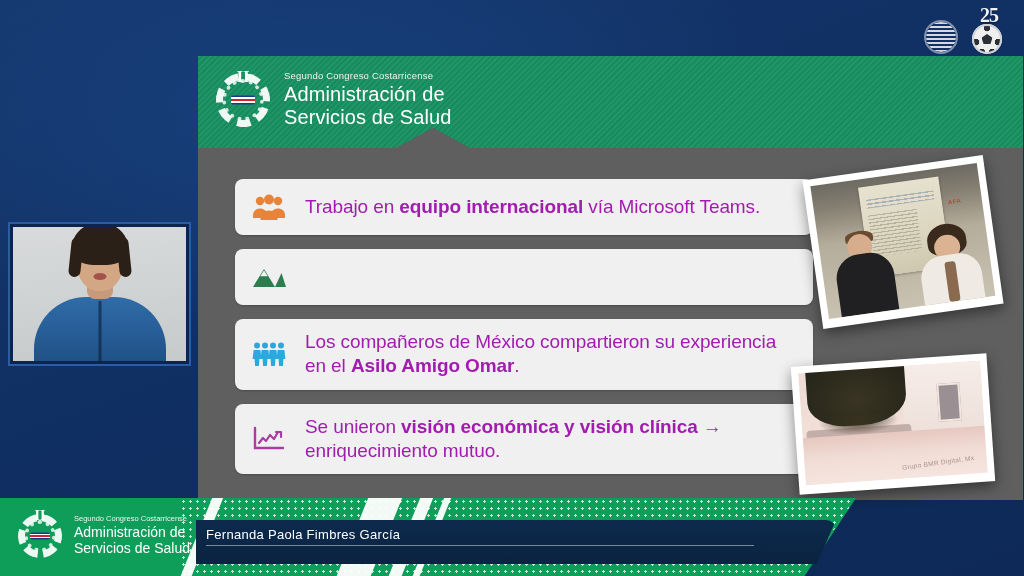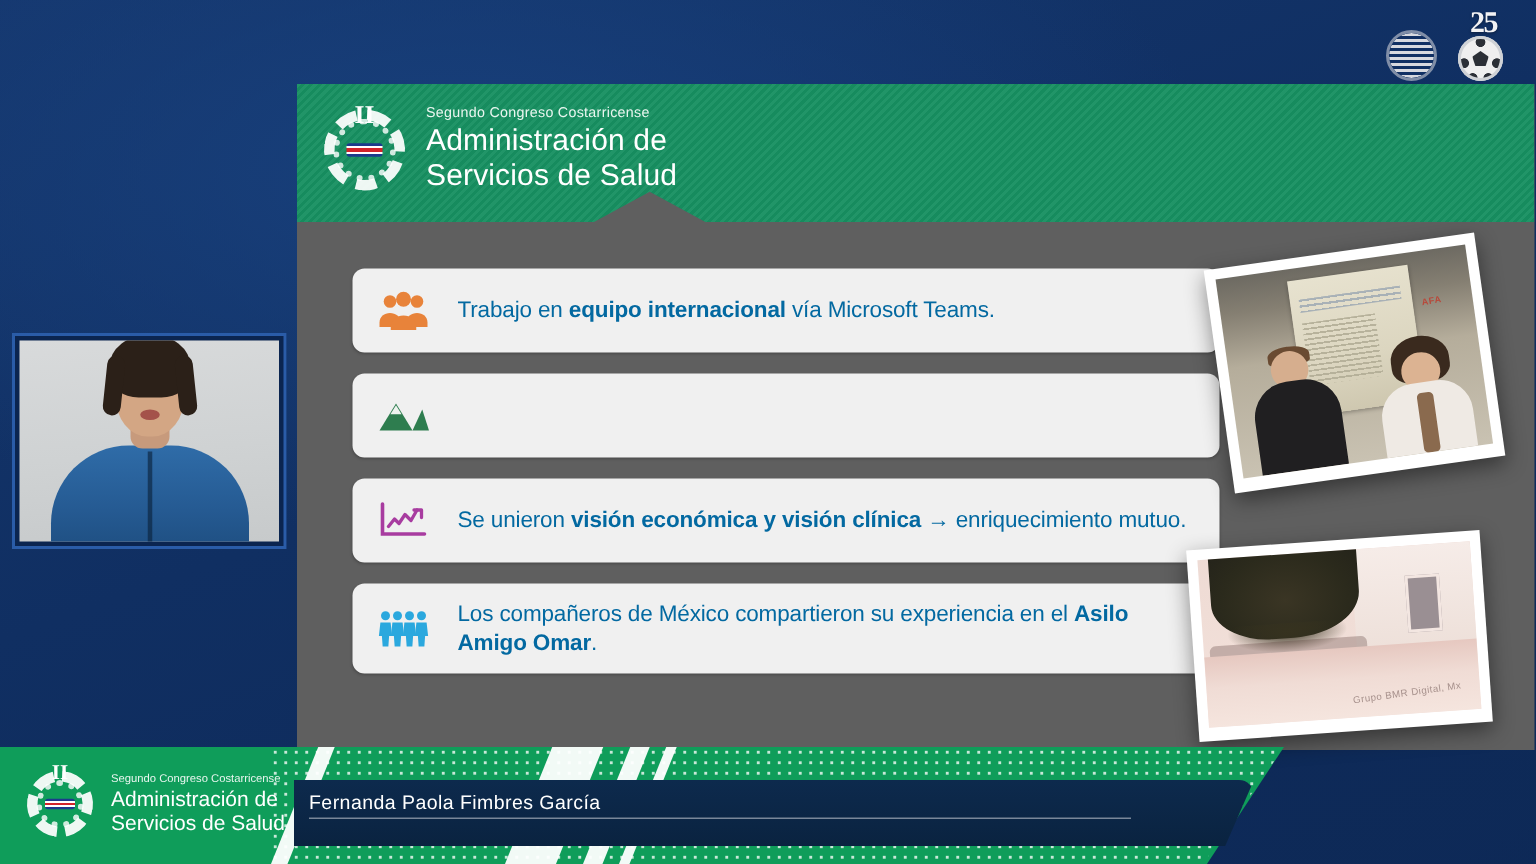--- a/index.html
+++ b/index.html
@@ -207,21 +207,21 @@
     display: flex; align-items: center; gap: 16px;
     padding: 11px 16px 11px 14px;
     min-height: 52px;
     box-shadow: 0 1px 2px rgba(0,0,0,.22);
   }
   .bullet-icon {
     flex: 0 0 40px; width: 40px; height: 34px;
     display: flex; align-items: center; justify-content: center;
   }
   .bullet-text {
-    font-size: 15px; color: #0369a1; line-height: 1.28;
+    font-size: 19px; color: #a21caf; line-height: 1.28;
     letter-spacing: -.1px;
   }
   .bullet-text b { font-weight: 700; }
 
   
   .polaroid {
     position: absolute;
     background: #ffffff;
     box-shadow: 0 5px 14px rgba(0,0,0,.45);
     padding: 7px 7px 9px 7px;
@@ -472,33 +472,20 @@
         </span>
       </div>
 
       <div class="bullet-card">
         <span class="bullet-icon">
           <svg width="34" height="26" viewBox="0 0 34 26" aria-hidden="true">
             <path d="M1 23L12 5l11 18z" fill="#2E7D4F"></path>
             <path d="M8.3 12.2h7.4l-3.7-6z" fill="#eef3ef"></path>
             <path d="M23 23L29.5 9 34 23z" fill="#2E7D4F"></path>
           </svg>
-        </span>
-      </div>
-
-      <div class="bullet-card">
-        <span class="bullet-icon">
-          <svg width="34" height="26" viewBox="0 0 34 26" aria-hidden="true">
-            <path d="M3 2v20h28" stroke="#A83CA0" stroke-width="2.4" fill="none" stroke-linecap="round"></path>
-            <path d="M7 17l4-5 3 3 4-6 4 4 4-7" stroke="#A83CA0" stroke-width="2.2" fill="none" stroke-linejoin="round" stroke-linecap="round"></path>
-            <path d="M24 6h5v5" stroke="#A83CA0" stroke-width="2.2" fill="none" stroke-linecap="round" stroke-linejoin="round"></path>
-          </svg>
-        </span>
-        <span class="bullet-text">
-          <span>Se unieron </span><b>visión económica y visión clínica</b><span> → enriquecimiento mutuo.</span>
         </span>
       </div>
 
       <div class="bullet-card">
         <span class="bullet-icon">
           <svg width="34" height="26" viewBox="0 0 34 26" aria-hidden="true">
             <g fill="#2BA8DE">
               <circle cx="5" cy="4.5" r="3"></circle>
                 <path d="M1.6 9h6.8l1 9h-2l-.5 7h-3.8l-.5-7h-2z"></path>
               <circle cx="13" cy="4.5" r="3"></circle>
@@ -508,20 +495,33 @@
               <circle cx="29" cy="4.5" r="3"></circle>
                 <path d="M25.6 9h6.8l1 9h-2l-.5 7h-3.8l-.5-7h-2z"></path>
             </g>
           </svg>
         </span>
         <span class="bullet-text">
           <span>Los compañeros de México compartieron su experiencia en el </span><b>Asilo Amigo Omar</b><span>.</span>
         </span>
       </div>
 
+      <div class="bullet-card">
+        <span class="bullet-icon">
+          <svg width="34" height="26" viewBox="0 0 34 26" aria-hidden="true">
+            <path d="M3 2v20h28" stroke="#A83CA0" stroke-width="2.4" fill="none" stroke-linecap="round"></path>
+            <path d="M7 17l4-5 3 3 4-6 4 4 4-7" stroke="#A83CA0" stroke-width="2.2" fill="none" stroke-linejoin="round" stroke-linecap="round"></path>
+            <path d="M24 6h5v5" stroke="#A83CA0" stroke-width="2.2" fill="none" stroke-linecap="round" stroke-linejoin="round"></path>
+          </svg>
+        </span>
+        <span class="bullet-text">
+          <span>Se unieron </span><b>visión económica y visión clínica</b><span> → enriquecimiento mutuo.</span>
+        </span>
+      </div>
+
     </div>
   </div>
 
   <div class="polaroid" id="photo-team">
     <div class="photo-inner">
       <div class="poster-board"></div>
       <div class="poster-logo">AFA</div>
       <div class="person-left">
         <div class="hair"></div>
           <div class="head"></div>

